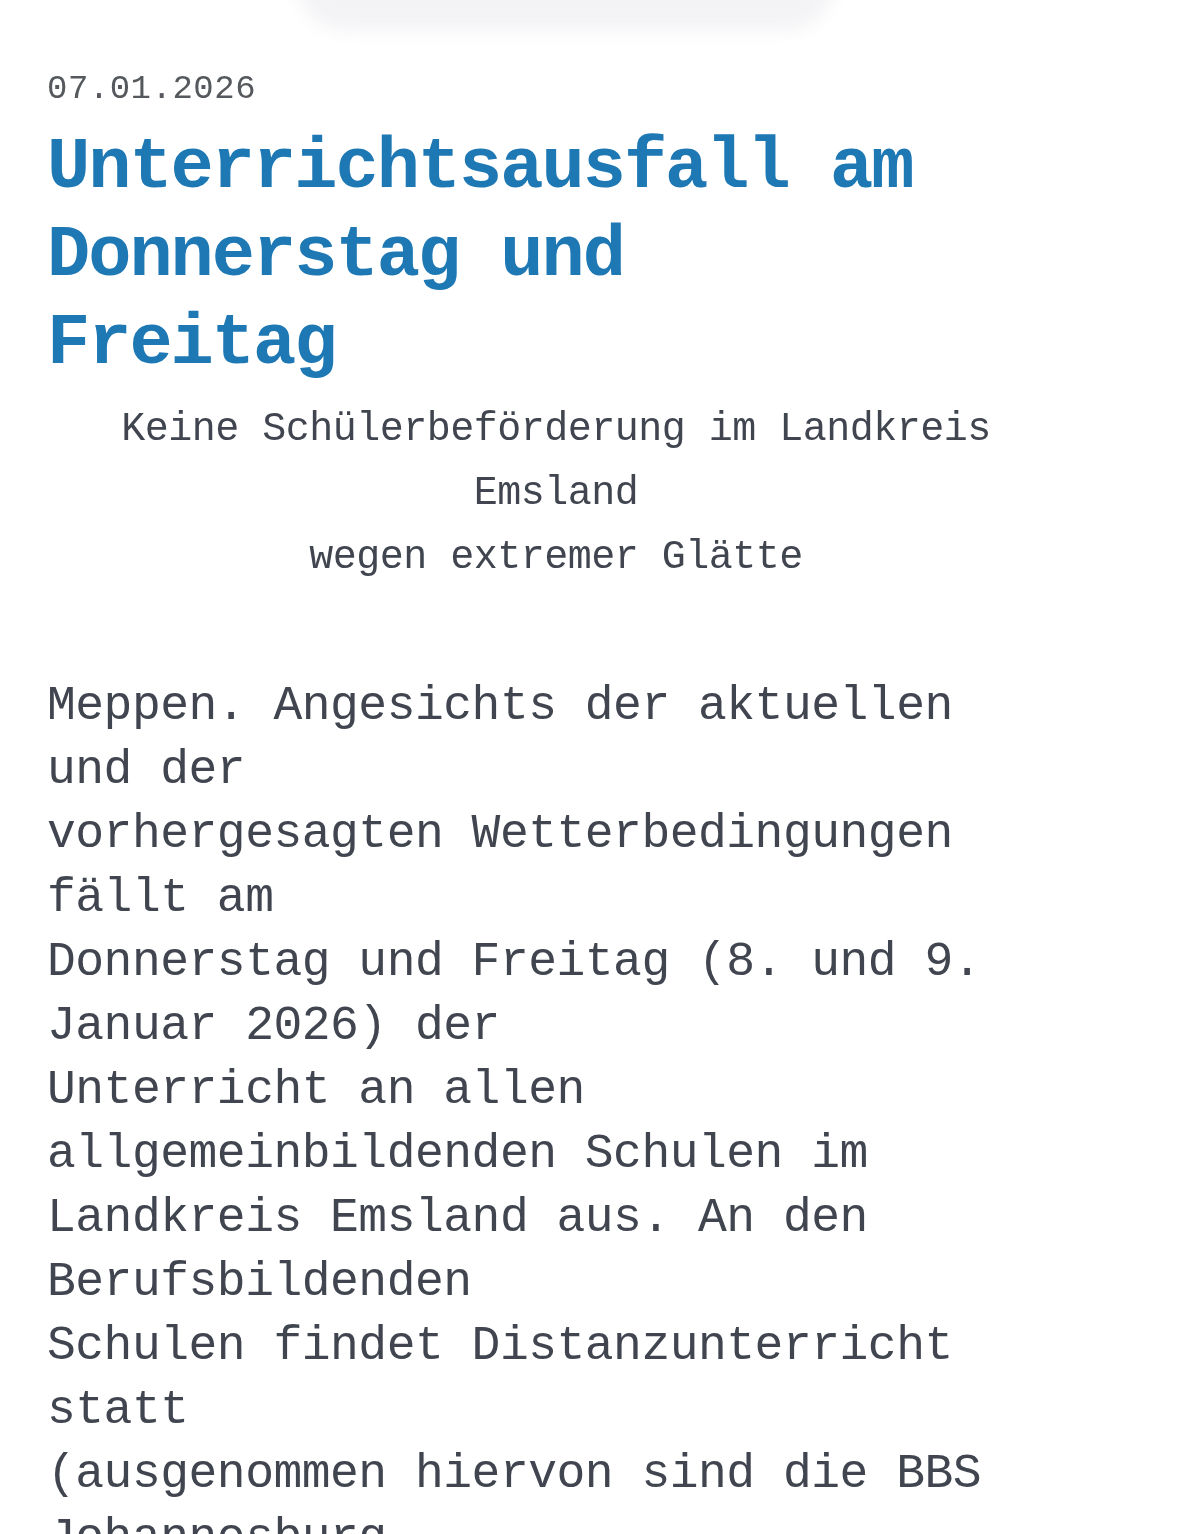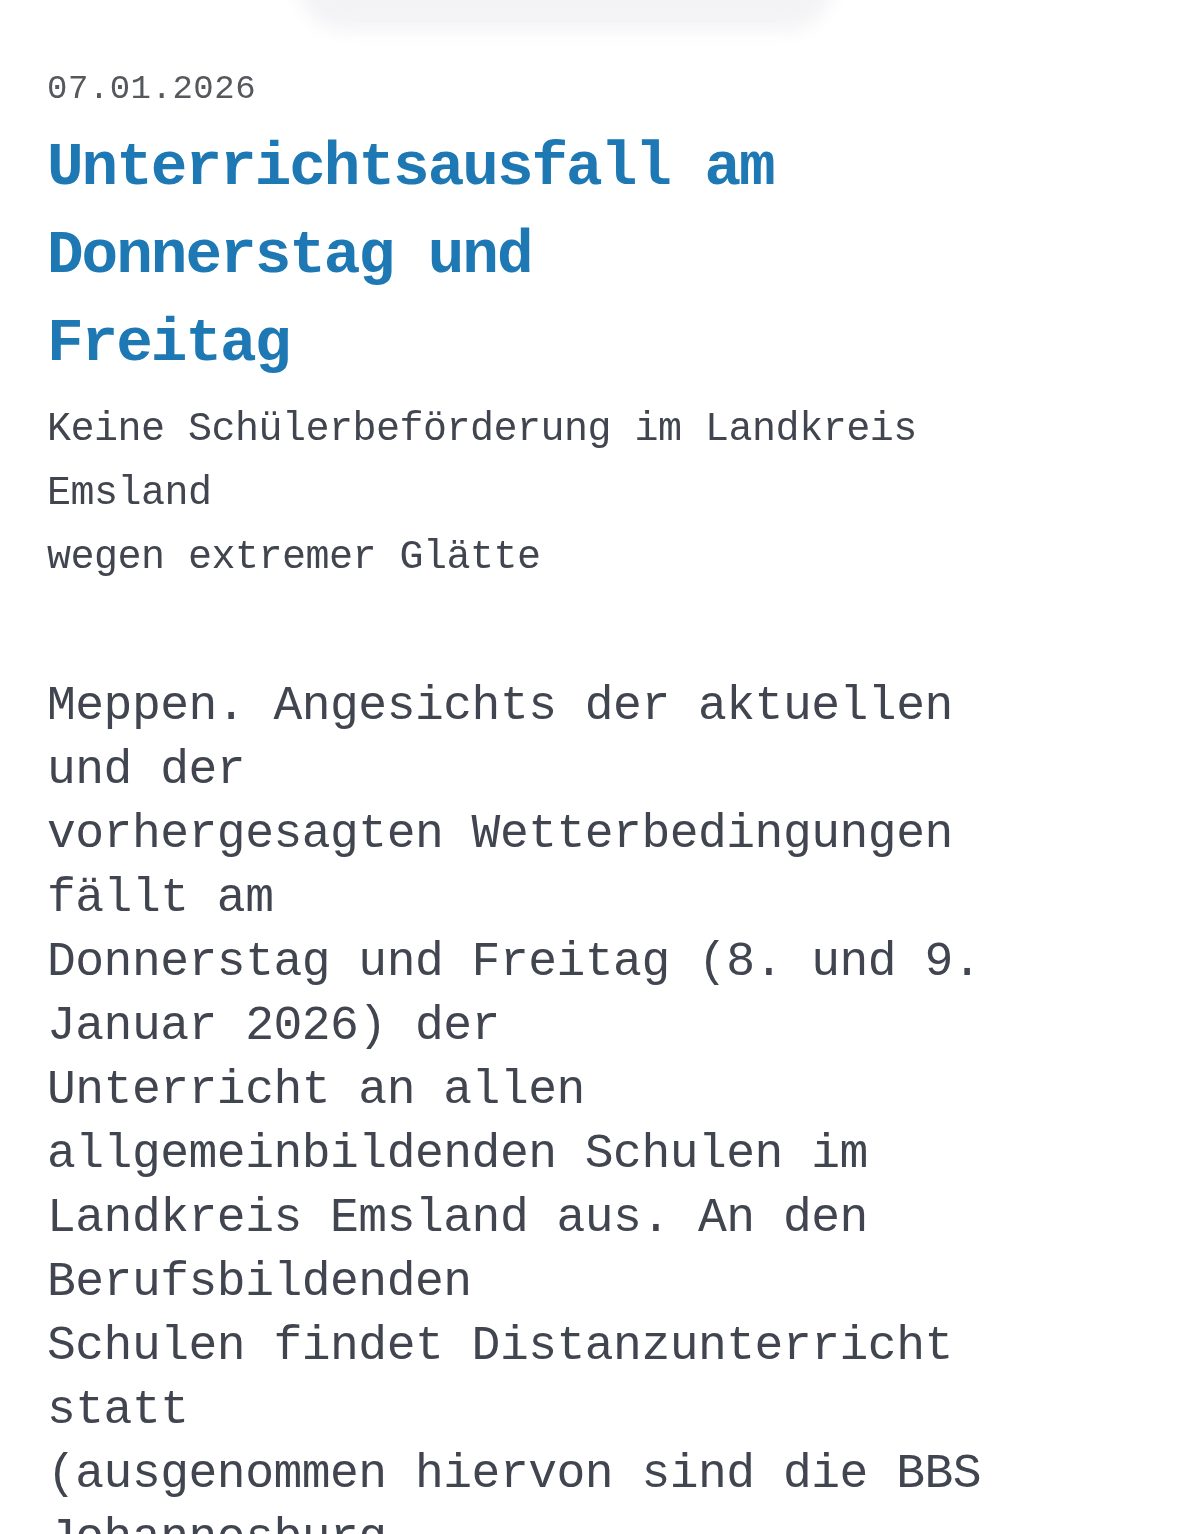--- a/index.html
+++ b/index.html
@@ -42,21 +42,21 @@
 
   .article-date {
     font-size: 34px;
     line-height: 38px;
     letter-spacing: 0.5px;
     color: #55585c;
   }
 
   .article-title {
     margin-top: 16px;
-    font-size: 61px;
+    font-size: 72px;
     line-height: 88px;
     font-weight: 700;
     letter-spacing: -2px;
     color: #1e78b4;
     white-space: pre-line;
   }
 
   .article-teaser {
     margin-top: 10px;
     font-size: 40px;
@@ -80,21 +80,21 @@
 
 <div class="top-artifact"></div>
 
 <main class="article">
 
   <div class="article-date" style="color: rgb(85, 88, 92);">07.01.2026</div>
 
   <h1 class="article-title" style="margin-bottom: 0px; color: rgb(30, 120, 180);">Unterrichtsausfall am Donnerstag und
 Freitag</h1>
 
-  <div class="article-teaser" style="color: rgb(64, 69, 79);">Keine Schülerbeförderung im Landkreis Emsland
+  <div class="article-teaser" style="color: rgb(64, 69, 79); text-align: center;">Keine Schülerbeförderung im Landkreis Emsland
 wegen extremer Glätte</div>
 
   <div class="article-body" style="color: rgb(64, 69, 79);">Meppen. Angesichts der aktuellen und der
 vorhergesagten Wetterbedingungen fällt am
 Donnerstag und Freitag (8. und 9. Januar 2026) der
 Unterricht an allen allgemeinbildenden Schulen im
 Landkreis Emsland aus. An den Berufsbildenden
 Schulen findet Distanzunterricht statt
 (ausgenommen hiervon sind die BBS Johannesburg,
 Pflegeakademie St. Anna Papenburg und Akademie

